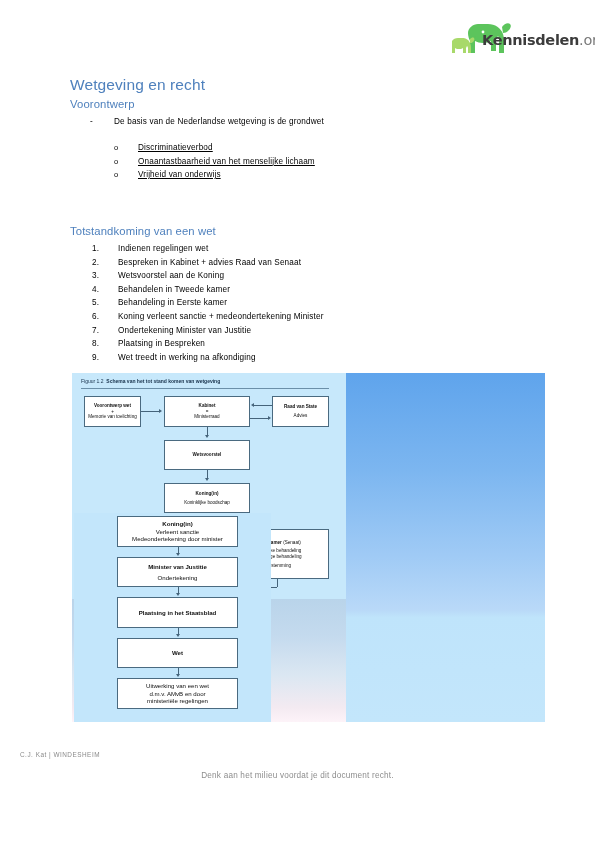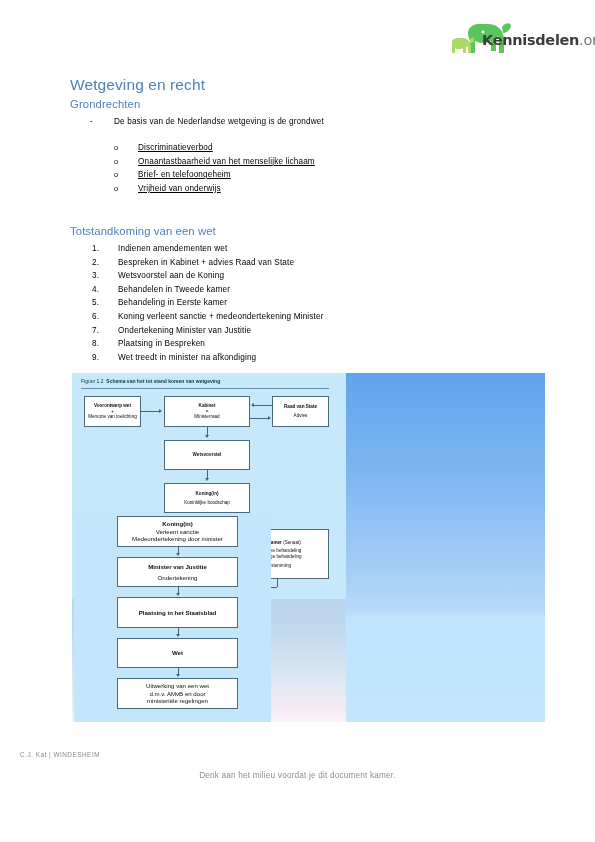--- a/index.html
+++ b/index.html
@@ -223,45 +223,44 @@
       <path d="M18 21c1-1 3-2 4-1 1 1 0 3-1 4-1 1-2 1-3 1z"></path>
     </g>
   </svg>
   <div class="logo-word"><span>Kennisdelen</span><span class="tld">.org</span></div>
 </div>
 
 <div id="content">
 
   <div class="h1">Wetgeving en recht</div>
 
-  <div class="h2" id="h2-grond">Grondrechten</div>
+  <div class="h2" id="h2-grond">Voorontwerp</div>
 
   <ul class="dash">
     <li>De basis van de Nederlandse wetgeving is de grondwet</li>
   </ul>
 
   <ul class="circ">
     <li>Discriminatieverbod</li>
     <li>Onaantastbaarheid van het menselijke lichaam</li>
-    <li>Brief- en telefoongeheim</li>
     <li>Vrijheid van onderwijs</li>
   </ul>
 
   <div class="h2" id="h2-tot">Totstandkoming van een wet</div>
 
   <ol class="num">
-    <li>Indienen amendementen wet</li>
-    <li>Bespreken in Kabinet + advies Raad van State</li>
+    <li>Indienen regelingen wet</li>
+    <li>Bespreken in Kabinet + advies Raad van Senaat</li>
     <li>Wetsvoorstel aan de Koning</li>
     <li>Behandelen in Tweede kamer</li>
     <li>Behandeling in Eerste kamer</li>
     <li>Koning verleent sanctie + medeondertekening Minister</li>
     <li>Ondertekening Minister van Justitie</li>
     <li>Plaatsing in Bespreken</li>
-    <li>Wet treedt in minister na afkondiging</li>
+    <li>Wet treedt in werking na afkondiging</li>
   </ol>
 </div>
 
 <div id="slide">
 
   <div id="fig-panel" class="fig">
     <div id="fig-title"><span>Figuur 1.2</span>&nbsp;&nbsp;<b>Schema van het tot stand komen van wetgeving</b></div>
     <div id="fig-rule"></div>
 
     <div class="bx" style="left:12px; top:23px; width:57px; height:31px;">
@@ -376,13 +375,13 @@
 
     <div class="bx" style="left:43px; top:165px; width:121px; height:31px;">
       <div class="s">Uitwerking van een wet</div>
       <div class="s">d.m.v. AMvB en door</div>
       <div class="s">ministeriële regelingen</div>
     </div>
   </div>
 </div>
 
 <div id="footer-left">C.J. Kat | WINDESHEIM</div>
-<div id="footer-center">Denk aan het milieu voordat je dit document kamer.</div>
+<div id="footer-center">Denk aan het milieu voordat je dit document recht.</div>
 
 </body></html>

